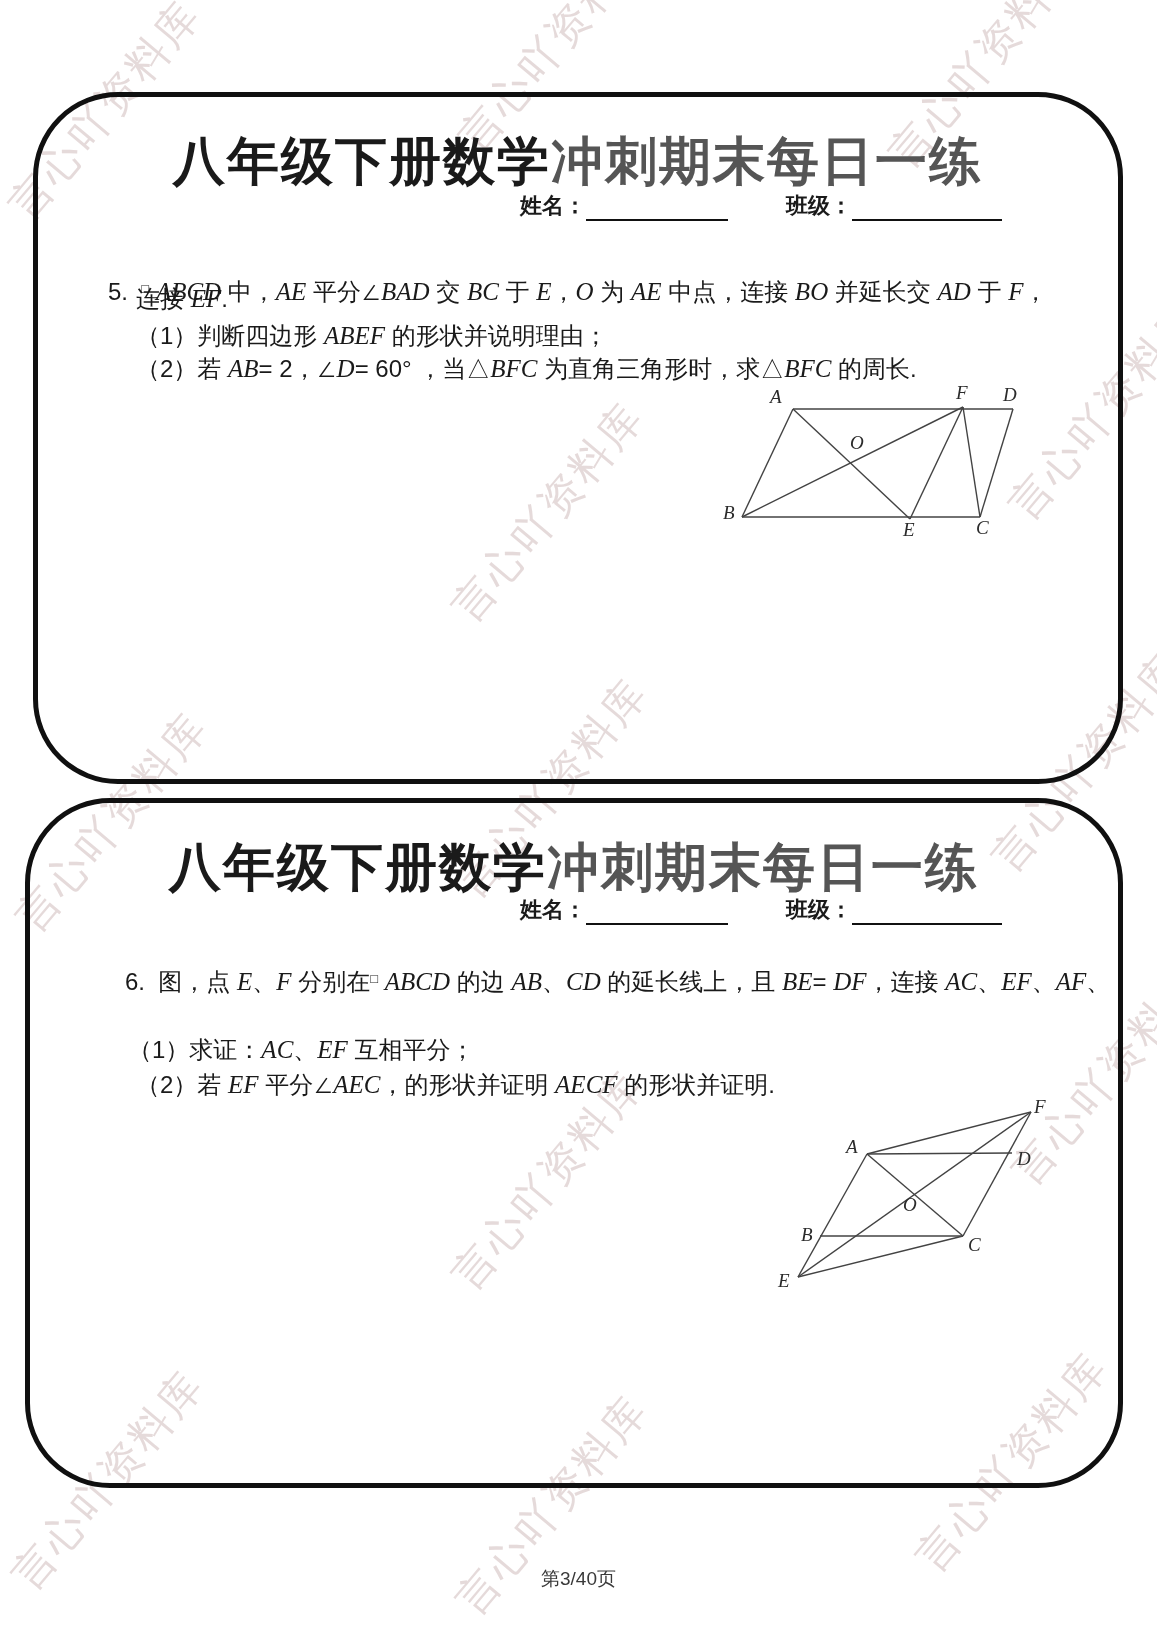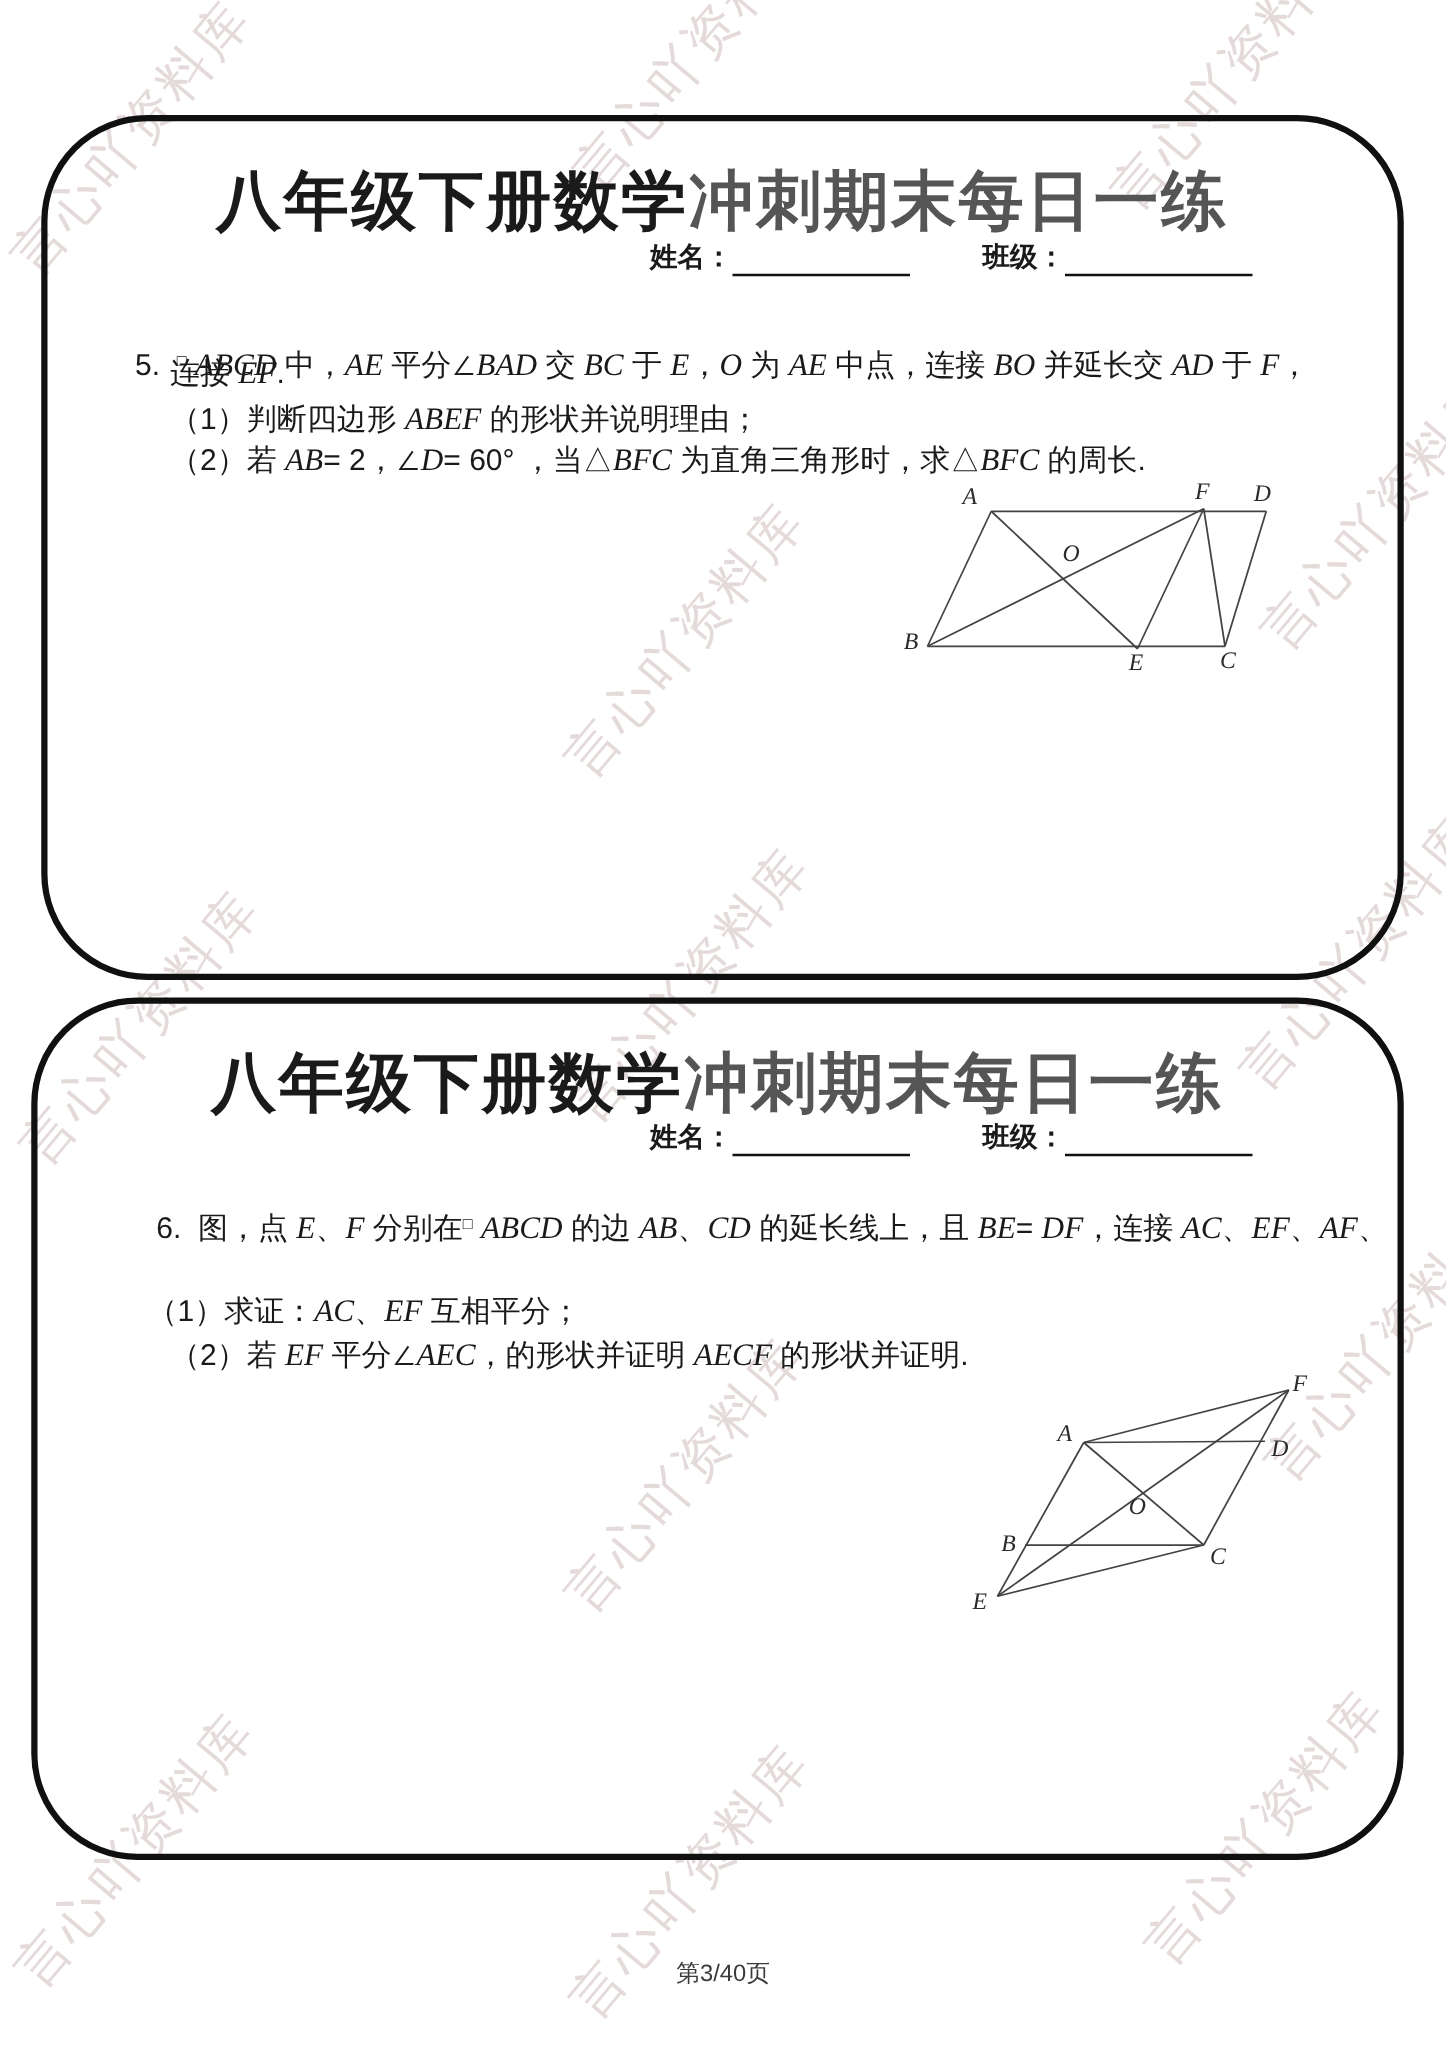--- a/index.html
+++ b/index.html
@@ -36,21 +36,21 @@
   
   .pline{position:absolute;font-size:24px;line-height:36px;white-space:nowrap;color:#1a1a1a;}
   .pline .var{font-family:"Liberation Serif",serif;font-style:italic;font-size:25px;}
   .pline .psym{font-size:13px;vertical-align:7px;}
   .card1 .l1{left:70px;top:150px;margin-top:24px;}
   .card1 .l2{left:98px;top:184px;}
   .card1 .l3{left:98px;top:221px;text-align:right;}
   .card1 .l4{left:98px;top:254px;}
   .card2 .l1{left:78px;top:158px;margin-left:17px;}
   .card2 .l2{left:106px;top:194px;}
-  .card2 .l3{left:88px;top:229px;}
+  .card2 .l3{left:98px;top:229px;}
   .card2 .l4{left:106px;top:264px;}
   
   .diagram{position:absolute;overflow:visible;}
   .d5{left:677px;top:286px;width:310px;height:155px;}
   .d6{left:740px;top:292px;width:290px;height:200px;}
   .diagram line{stroke:#434343;stroke-width:1.4;}
   .diagram text{
     font-family:"Liberation Serif",serif;font-style:italic;
     font-size:19px;fill:#2b2b2b;
   }

